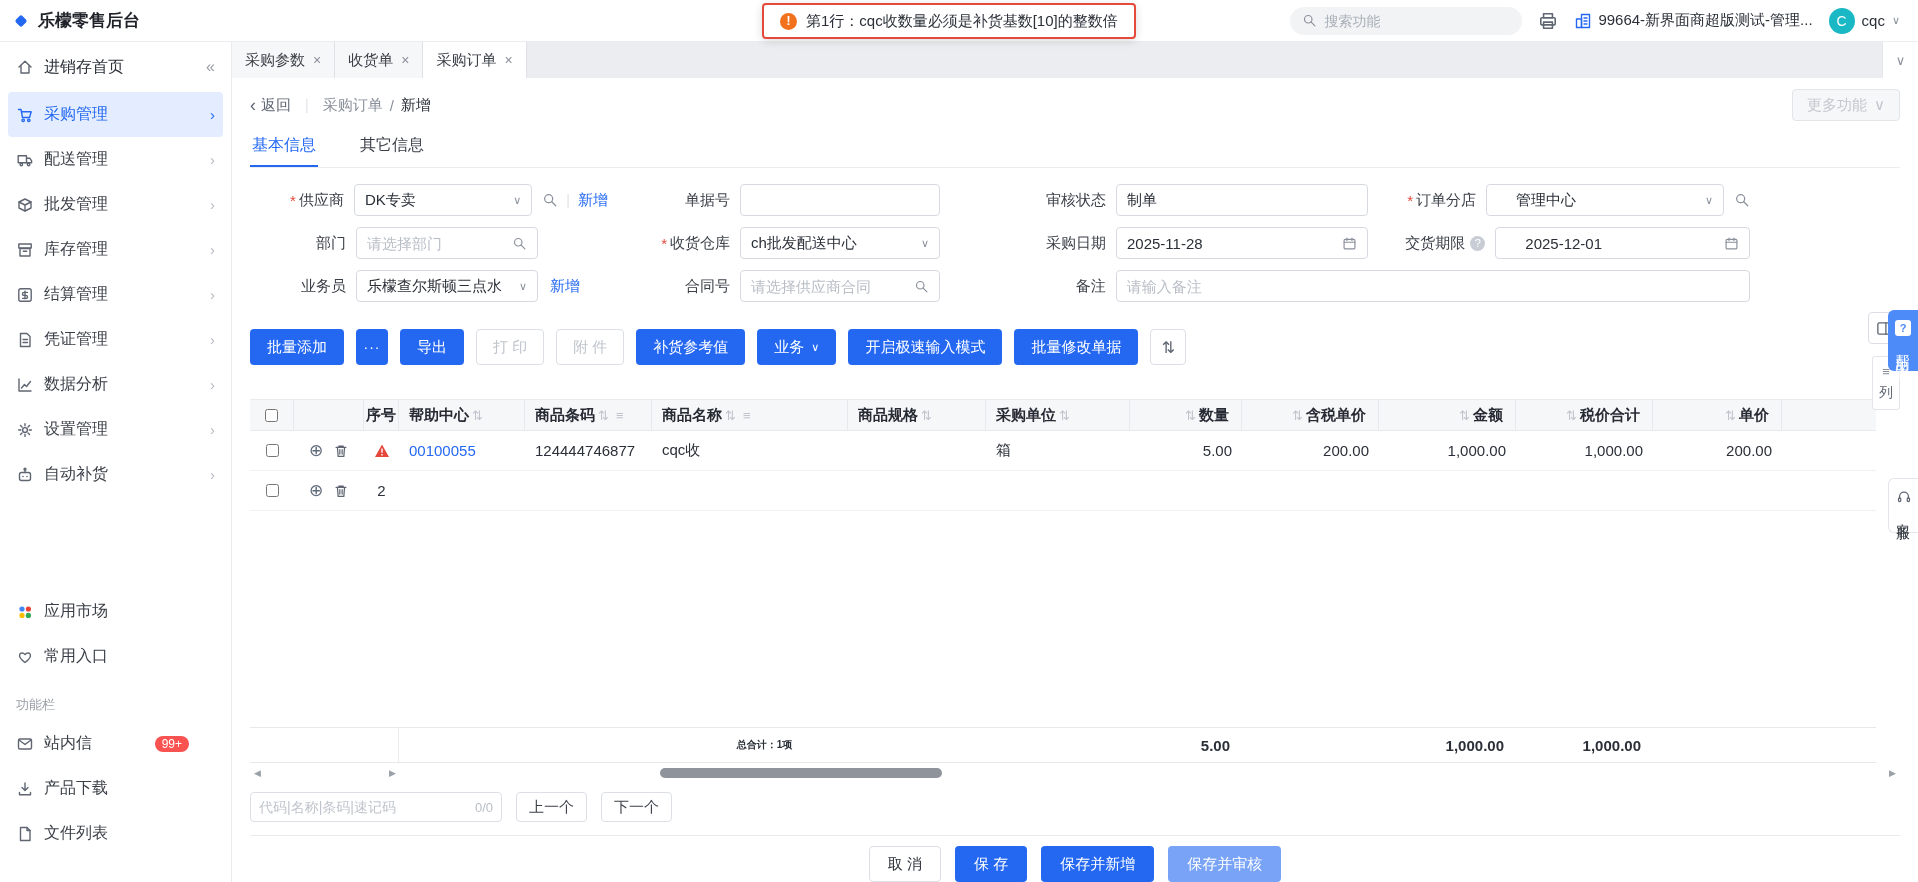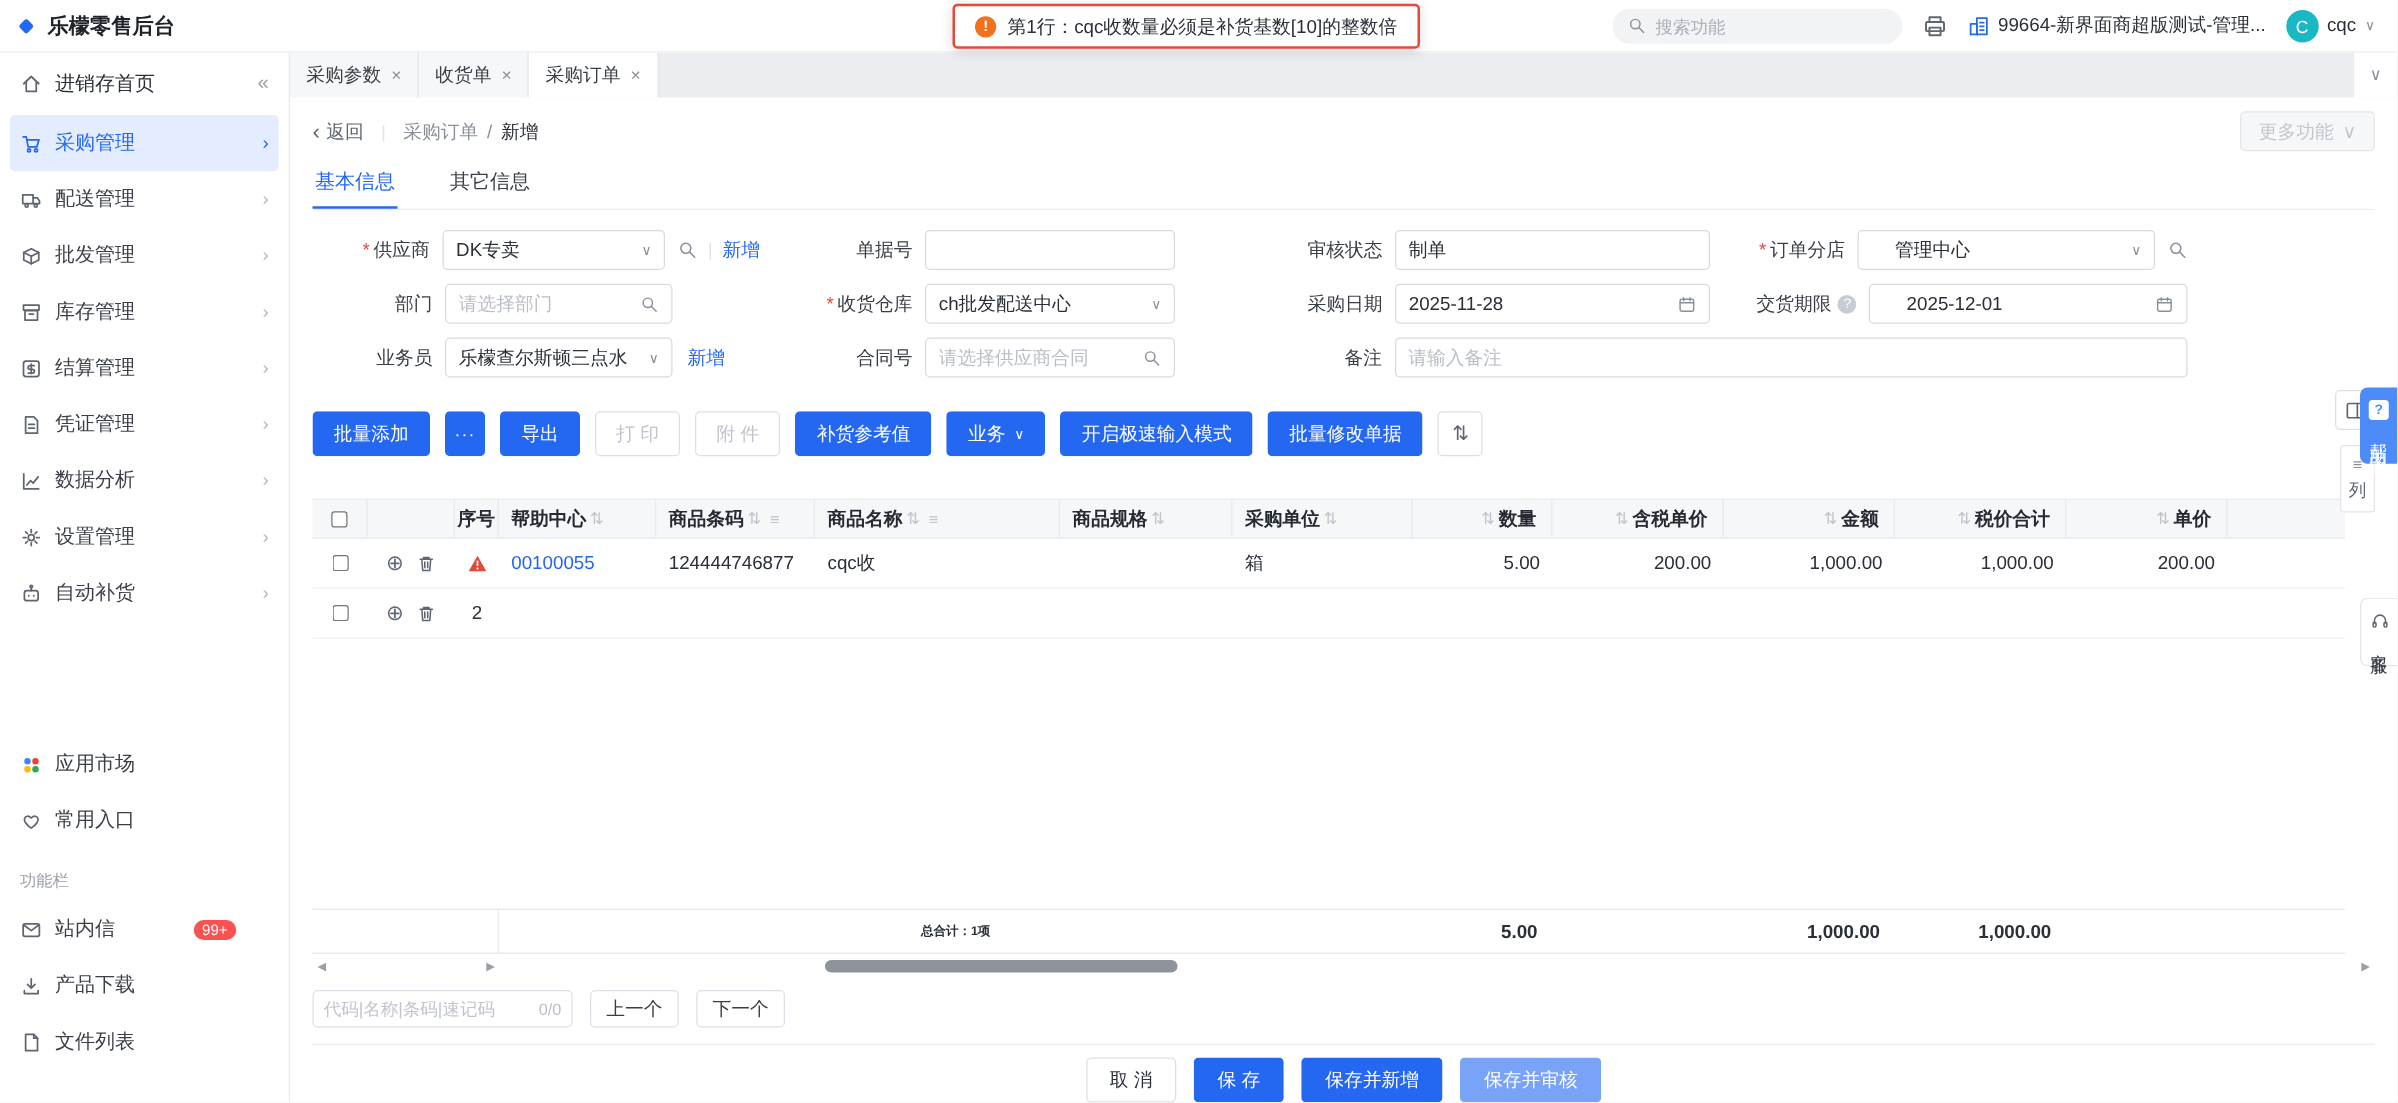--- a/index.html
+++ b/index.html
@@ -136,21 +136,21 @@
 
 .hscroll { height:16px; display:flex; align-items:center; margin-top:2px; }
 .hs-left { width:150px; display:flex; justify-content:space-between; align-items:center; padding:0 4px; }
 .hs-arrow { font-size:9px; color:#9aa0a8; cursor:pointer; }
 .hs-main { flex:1; position:relative; height:16px; }
 .hs-thumb { position:absolute; left:260px; top:3px; width:282px; height:10px; background:#8f939c; border-radius:5px; cursor:grab; }
 .hs-end { position:absolute; right:4px; top:3px; }
 
 
 .quicknav { display:flex; align-items:center; gap:14px; margin-top:10px; height:32px; }
-.qbox { width:208px; height:30px; border:1px solid #dcdfe6; border-radius:4px; display:flex; align-items:center; padding:0 8px; gap:6px; }
+.qbox { width:252px; height:30px; border:1px solid #dcdfe6; border-radius:4px; display:flex; align-items:center; padding:0 8px; gap:6px; }
 .qbox input { border:none; outline:none; font-size:14px; width:100%; color:#2a2f38; }
 .qbox input::placeholder { color:#c0c4cc; }
 .q-counter { color:#b9bec7; font-size:13px; white-space:nowrap; }
 .qbtn { height:30px; padding:0 12px; background:#fff; border:1px solid #dcdfe6; border-radius:4px; font-size:15px; color:#3a3f47; cursor:pointer; }
 
 
 .actions { margin-top:12px; border-top:1px solid #e8eaee; padding-top:10px; display:flex; justify-content:center; gap:14px; }
 .abtn { height:36px; padding:0 18px; border-radius:4px; font-size:15px; display:flex; align-items:center; cursor:pointer; border:1px solid transparent; white-space:nowrap; }
 .abtn-plain { background:#fff; border-color:#dcdfe6; color:#2a2f38; }
 .abtn-primary { background:#2468f2; color:#fff; }

